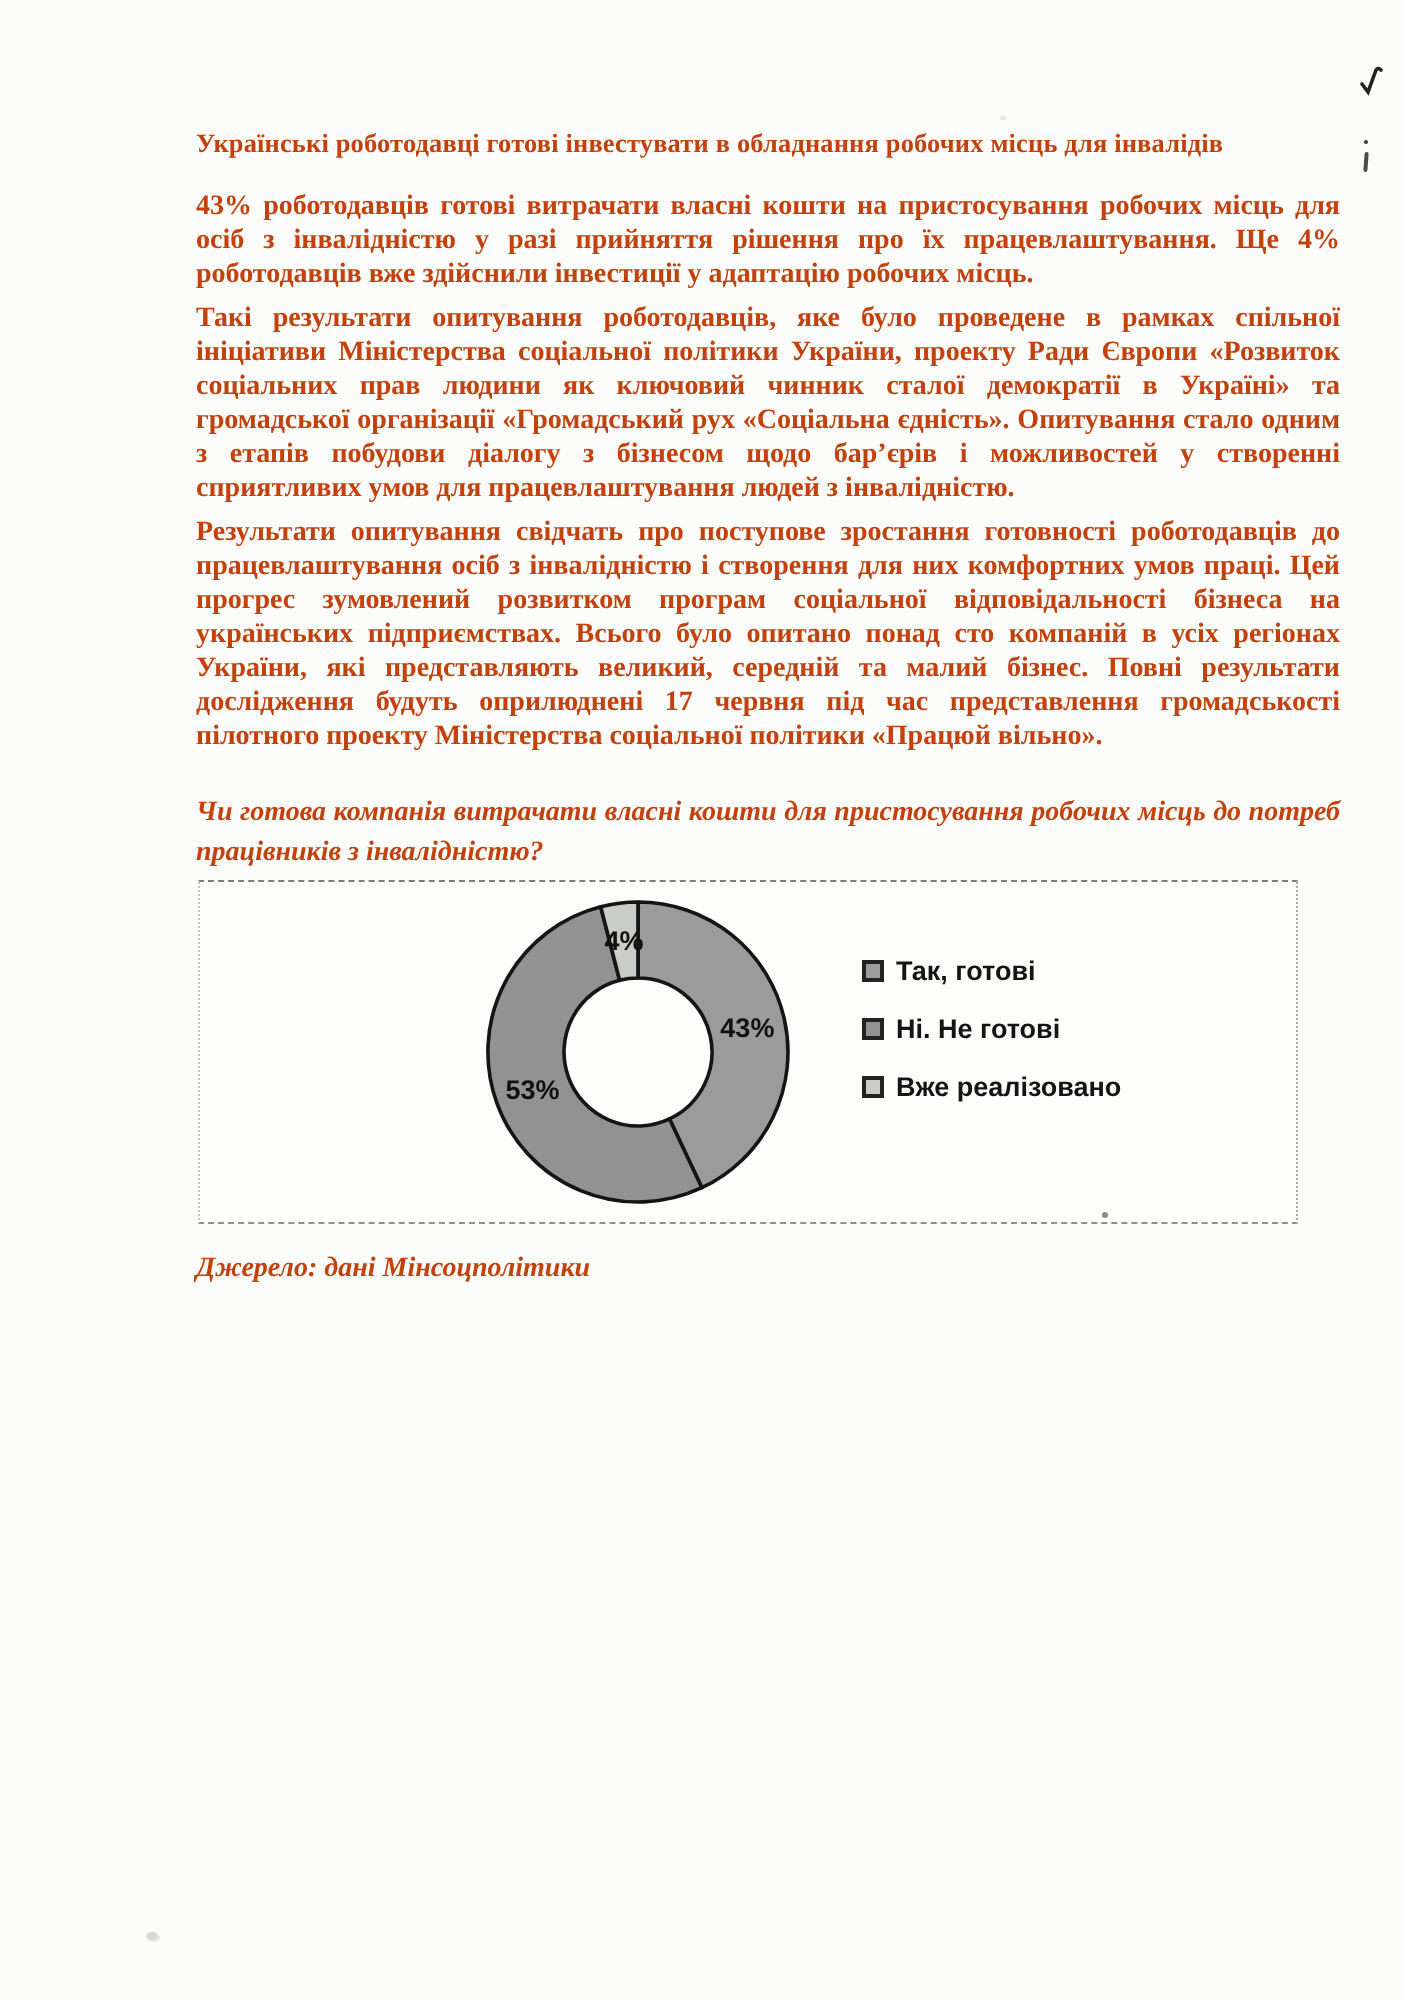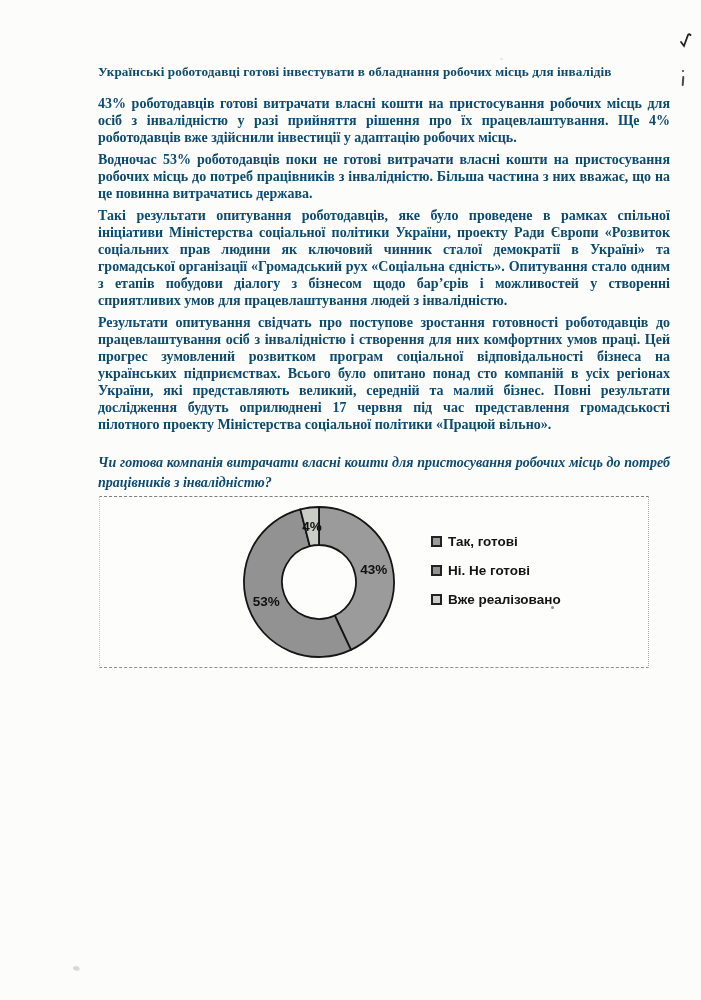--- a/index.html
+++ b/index.html
@@ -3,21 +3,21 @@
 <meta charset="utf-8">
 <style>
   html,body{margin:0;padding:0;background:#e8e8e8;}
   .page{
     position:relative;
     width:701px;height:1000px;
     margin:0 auto;
     background:#fcfcfb;
     overflow:hidden;
     font-family:"Liberation Serif", serif;
-    color:#0c4a6e;
+    color:#c2410c;
   }
   .content{
     position:absolute;
     left:98px;top:62px;
     width:572px;
   }
   .doc-title{
     font-size:13.2px;
     font-weight:bold;
     line-height:19px;
@@ -79,21 +79,20 @@
 <body>
 
 <div class="page">
 
   <div class="content">
 
     <h1 class="doc-title">Українські роботодавці готові інвестувати в обладнання робочих місць для інвалідів</h1>
 
     <p class="para">43% роботодавців готові витрачати власні кошти на пристосування робочих місць для осіб з інвалідністю у разі прийняття рішення про їх працевлаштування. Ще 4% роботодавців вже здійснили інвестиції у адаптацію робочих місць.</p>
 
-    <p class="para">Водночас 53% роботодавців поки не готові витрачати власні кошти на пристосування робочих місць до потреб працівників з інвалідністю. Більша частина з них вважає, що на це повинна витрачатись держава.</p>
 
     <p class="para">Такі результати опитування роботодавців, яке було проведене в рамках спільної ініціативи Міністерства соціальної політики України, проекту Ради Європи «Розвиток соціальних прав людини як ключовий чинник сталої демократії в Україні» та громадської організації «Громадський рух «Соціальна єдність».  Опитування стало одним з етапів побудови діалогу з бізнесом щодо бар’єрів і можливостей у створенні сприятливих умов для працевлаштування людей з інвалідністю.</p>
 
     <p class="para">Результати опитування свідчать про поступове зростання готовності роботодавців до працевлаштування осіб з інвалідністю і створення для них комфортних умов праці. Цей прогрес зумовлений розвитком програм соціальної відповідальності бізнеса на українських підприємствах. Всього було опитано понад сто компаній в усіх регіонах України, які представляють великий, середній та малий бізнес. Повні результати дослідження будуть оприлюднені 17 червня під час представлення громадськості пілотного проекту Міністерства соціальної політики «Працюй вільно».</p>
 
     <p class="question">Чи готова компанія витрачати власні кошти для пристосування робочих місць до потреб працівників з інвалідністю?</p>
 
     <div class="chart-panel">
       <svg id="donut-svg" width="548" height="170" viewBox="0 0 548 170">
           <path d="M 219.00 10.00 A 75 75 0 0 1 250.93 152.86 L 234.75 118.48 A 37 37 0 0 0 219.00 48.00 Z" fill="#9b9b9b" stroke="#151515" stroke-width="1.8" stroke-linejoin="round"></path>
@@ -104,20 +103,21 @@
           <text x="212.0" y="29.4" text-anchor="middle" dominant-baseline="central" fill="#111111" font-family="&quot;Liberation Sans&quot;, sans-serif" font-size="13.5" font-weight="bold">4%</text>
           <rect x="332" y="40" width="9" height="9" fill="#9b9b9b" stroke="#222" stroke-width="2"></rect>
           <text x="348" y="49" fill="#141414" font-family="&quot;Liberation Sans&quot;, sans-serif" font-size="13.5" font-weight="bold">Так, готові</text>
           <rect x="332" y="69" width="9" height="9" fill="#929292" stroke="#222" stroke-width="2"></rect>
           <text x="348" y="78" fill="#141414" font-family="&quot;Liberation Sans&quot;, sans-serif" font-size="13.5" font-weight="bold">Ні. Не готові</text>
           <rect x="332" y="98" width="9" height="9" fill="#c9cdc5" stroke="#222" stroke-width="2"></rect>
           <text x="348" y="107" fill="#141414" font-family="&quot;Liberation Sans&quot;, sans-serif" font-size="13.5" font-weight="bold">Вже реалізовано</text>
         </svg>
     </div>
 
+    <p class="source-note">Джерело: дані Мінсоцполітики</p>
 
   </div>
 
   <svg class="artifact check-mark" viewBox="0 0 14 16">
     <path d="M2 9 L5 13 L9 2 Q10 0.5 11.5 2" fill="none" stroke="#222" stroke-width="1.8" stroke-linecap="round"></path>
   </svg>
   <div class="artifact smudge-i">
     <div class="dot"></div>
       <div class="stem"></div>
   </div>

